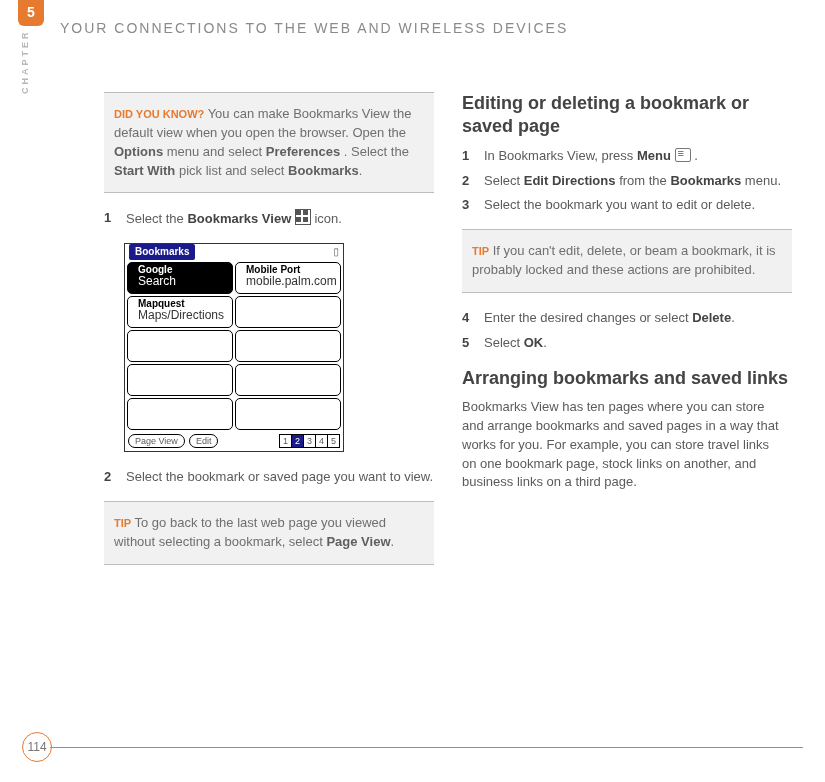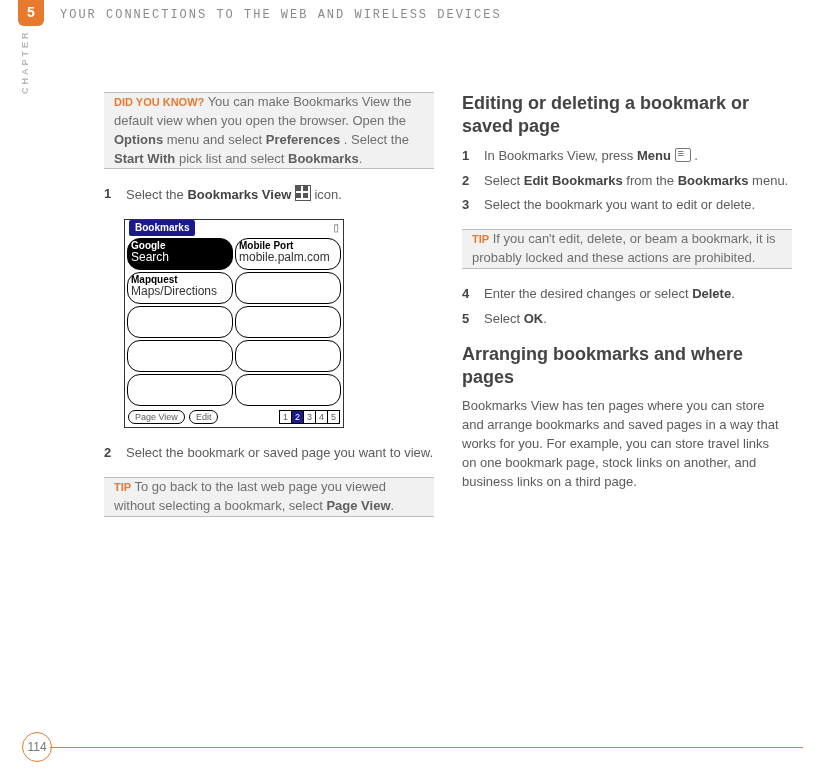--- a/index.html
+++ b/index.html
@@ -38,45 +38,44 @@
     left: 20px;
     transform: rotate(-90deg);
     transform-origin: left top;
     letter-spacing: 3px;
     font-size: 9px;
     color: #b9b9b9;
     font-weight: bold;
   }
   .running-head {
     position: absolute;
-    top: 8px;
+    top: 20px;
     left: 60px;
-    font-size: 12px;
+    font-size: 14px;
     letter-spacing: 2px;
     color: #8a8a8a;
-    font-family: Liberation Mono, monospace;
   }
   .columns {
     position: absolute;
     top: 92px;
     left: 104px;
     width: 690px;
     display: flex;
     gap: 28px;
   }
   .col {
     width: 330px;
     font-size: 13px;
     line-height: 1.45;
   }
   .callout {
     background: #f1f1f1;
     border-top: 1px solid #bdbdbd;
     border-bottom: 1px solid #bdbdbd;
-    padding: 0 10px;
+    padding: 12px 10px;
     margin-bottom: 16px;
     color: #6f6f6f;
   }
   .callout .tag {
     color: #e67a2e;
     font-weight: bold;
     font-size: 11px;
   }
   .callout b {
     color: #5f5f5f;
@@ -163,23 +162,23 @@
     font-size: 10px;
   }
   .ds-grid {
     display: grid;
     grid-template-columns: 1fr 1fr;
     gap: 2px;
     padding: 2px;
   }
   .ds-cell {
     border: 1px solid #000;
-    border-radius: 13px;
+    border-radius: 5px;
     height: 28px;
-    padding: 1px 3px;
+    padding: 1px 10px;
     font-size: 9px;
     line-height: 1.1;
     overflow: hidden;
   }
   .ds-cell .t1 { font-weight: bold; font-size: 10px; color: #000; }
   .ds-cell .t2 { color: #333; font-size: 12px; }
   .ds-cell.inv { background: #000; }
   .ds-cell.inv .t1 { color: #fff; }
   .ds-cell.inv .t2 { color: #fff; }
   .ds-footer {
@@ -337,21 +336,21 @@
             <span>In Bookmarks View, press </span>
             <b>Menu </b>
             <span class="inline-icon"></span>
             <span>.</span>
           </span>
         </li>
         <li>
           <span class="num">2</span>
           <span>
             <span>Select </span>
-            <b>Edit Bookmarks</b>
+            <b>Edit Directions</b>
             <span> from the </span>
             <b>Bookmarks</b>
             <span> menu.</span>
           </span>
         </li>
         <li>
           <span class="num">3</span>
           <span>Select the bookmark you want to edit or delete.</span>
         </li>
       </ol>
@@ -371,21 +370,21 @@
         </li>
         <li>
           <span class="num">5</span>
           <span>
             <span>Select </span>
             <b>OK</b><span>.</span>
           </span>
         </li>
       </ol>
 
-      <div class="subhead">Arranging bookmarks and where pages</div>
+      <div class="subhead">Arranging bookmarks and saved links</div>
 
       <p class="body">Bookmarks View has ten pages where you can store and arrange bookmarks and saved pages in a way that works for you. For example, you can store travel links on one bookmark page, stock links on another, and business links on a third page.</p>
 
     </div>
   </div>
 
   <div class="hr"></div>
   <div class="page-num-circle">114</div>
 
 </div>

